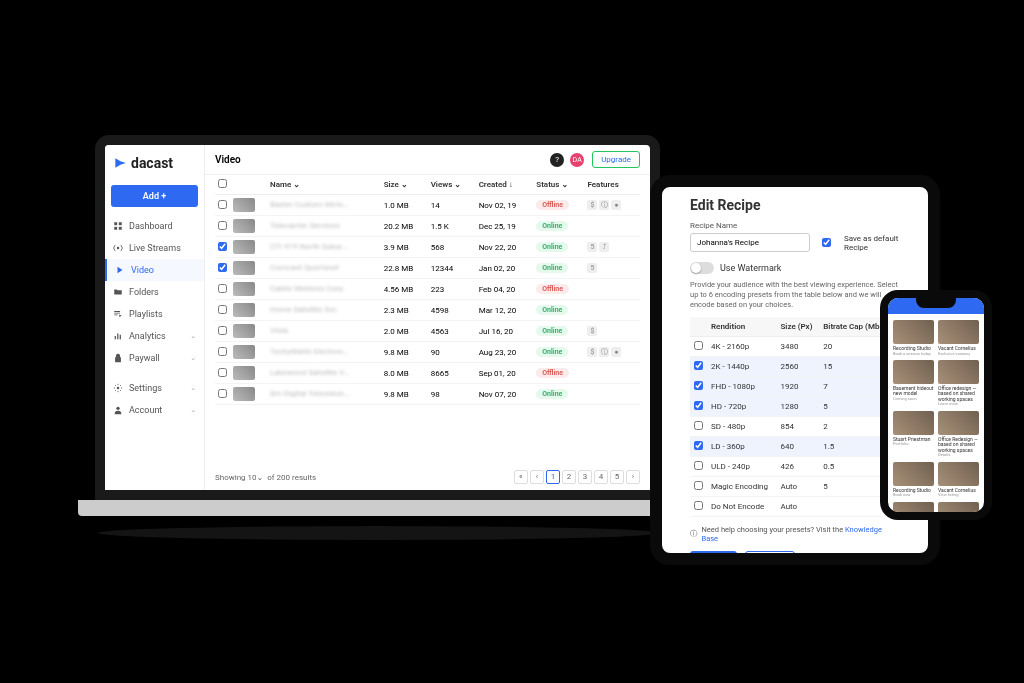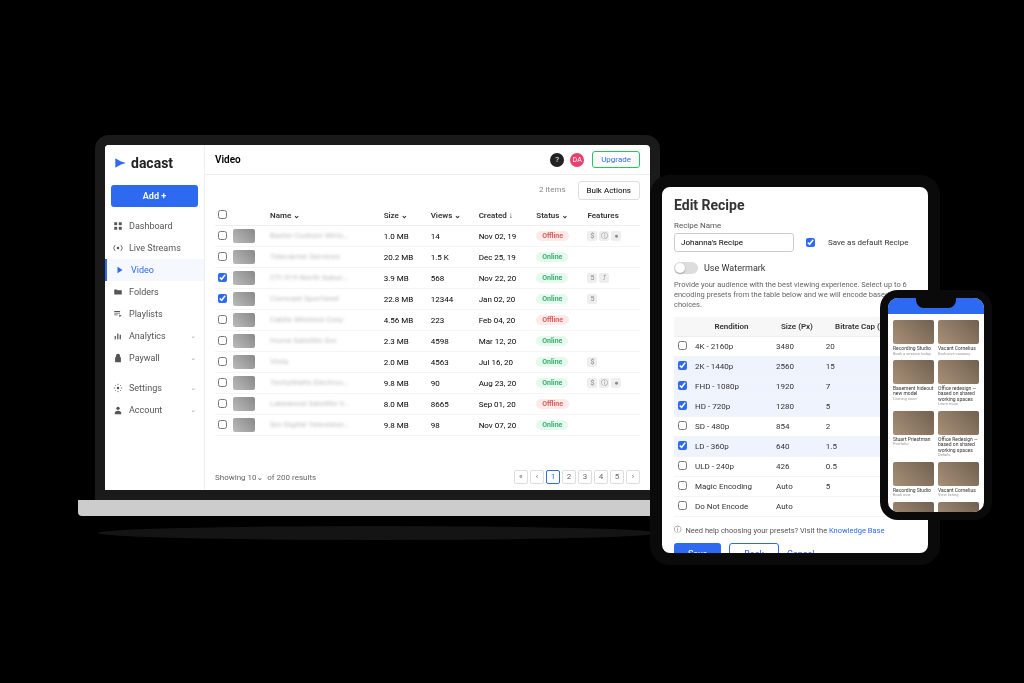--- a/index.html
+++ b/index.html
@@ -50,32 +50,32 @@
 .feat-ico { display:inline-block; width:10px; height:10px; background:#eee; border-radius:2px; margin-right:2px; text-align:center; font-size:7px; color:#888; line-height:10px; }
 
 .pagination { display:flex; align-items:center; padding:6px 10px; font-size:8px; color:#666; }
 .pg-spacer { flex:1; }
 .pg-box { display:inline-block; width:14px; height:14px; border:1px solid #ddd; text-align:center; line-height:12px; margin-left:2px; cursor:pointer; border-radius:2px; }
 .pg-box.active { border-color:#2e6af1; color:#2e6af1; }
 
 
 .tablet { position:absolute; left:650px; top:175px; width:290px; height:390px; background:#fff; border:12px solid #0a0a0a; border-radius:20px; z-index:2; overflow:hidden; }
 .tablet-notch { position:absolute; top:-6px; left:50%; transform:translateX(-50%); width:40px; height:6px; background:#222; border-radius:3px; }
-.tab-content { padding:10px 12px; font-size:9px; color:#333; }
+.tab-content { padding:10px 28px; font-size:9px; color:#333; }
 .tab-title { font-size:14px; font-weight:700; margin-bottom:8px; }
 .tab-label { display:block; font-size:8px; color:#555; margin-bottom:3px; }
 .tab-input-row { display:flex; align-items:center; gap:12px; margin-bottom:10px; }
 .tab-input { border:1px solid #ccc; padding:4px 6px; font-size:8px; border-radius:3px; flex:1; max-width:120px; }
 .tab-chk-lbl { font-size:8px; display:flex; align-items:center; gap:13px; }
 .toggle-row { display:flex; align-items:center; gap:6px; margin-bottom:6px; }
 .toggle { width:24px; height:12px; background:#ddd; border-radius:6px; position:relative; }
 .toggle::after { content:''; position:absolute; width:10px; height:10px; background:#fff; border-radius:50%; top:1px; left:1px; box-shadow:0 1px 2px rgba(0,0,0,0.3); }
 .tab-desc { font-size:7.5px; color:#666; line-height:1.3; margin-bottom:8px; }
 .rend-table { width:100%; border-collapse:collapse; font-size:8px; margin-bottom:8px; }
-.rend-table th { text-align:center; padding:5px 4px; background:#f7f7f7; font-weight:600; border-bottom:1px solid #eee; }
+.rend-table th { text-align:left; padding:5px 4px; background:#f7f7f7; font-weight:600; border-bottom:1px solid #eee; }
 .rend-table td { padding:4px 4px; border-bottom:1px solid #f4f4f4; }
 .rend-table tr.sel td { background:#eef3fe; }
 .info-row { font-size:7.5px; color:#555; margin-bottom:8px; display:flex; align-items:center; gap:4px; }
 .info-row a { color:#2e6af1; text-decoration:none; }
 .tab-actions { display:flex; gap:8px; }
 .btn-primary { background:#2e6af1; color:#fff; border:none; padding:5px 14px; border-radius:3px; font-size:9px; cursor:pointer; }
 .btn-secondary { background:#fff; color:#2e6af1; border:1px solid #2e6af1; padding:5px 14px; border-radius:3px; font-size:9px; cursor:pointer; }
 .btn-text { background:none; border:none; color:#2e6af1; font-size:9px; cursor:pointer; }
 
 
@@ -174,24 +174,20 @@
           </div>
       </aside>
 
       <div class="main">
         <div class="topbar">
           <span class="page-title">Video</span>
           <span class="topbar-spacer"></span>
           <span class="help-icon">?</span>
           <span class="avatar-badge">DA</span>
           <button class="upgrade-btn">Upgrade</button>
-        </div>
-        <div class="toolbar">
-          <span class="items-count">2 items</span>
-          <button class="bulk-btn">Bulk Actions</button>
         </div>
         <div class="table-wrap">
           <table class="vtable">
             <thead>
                 <tr>
               <th class="chk"><input type="checkbox" style=""></th>
               <th></th>
               <th><span>Name</span> <span>⌄</span></th>
               <th><span>Size</span> ⌄</th>
               <th><span>Views</span> ⌄</th>

